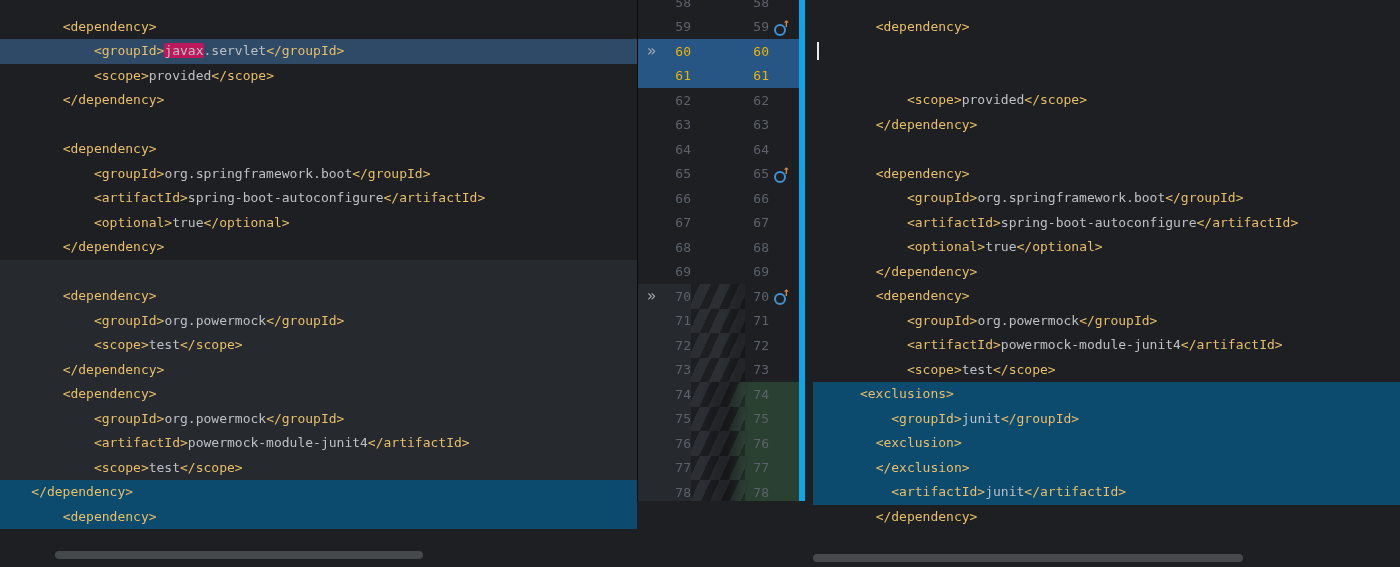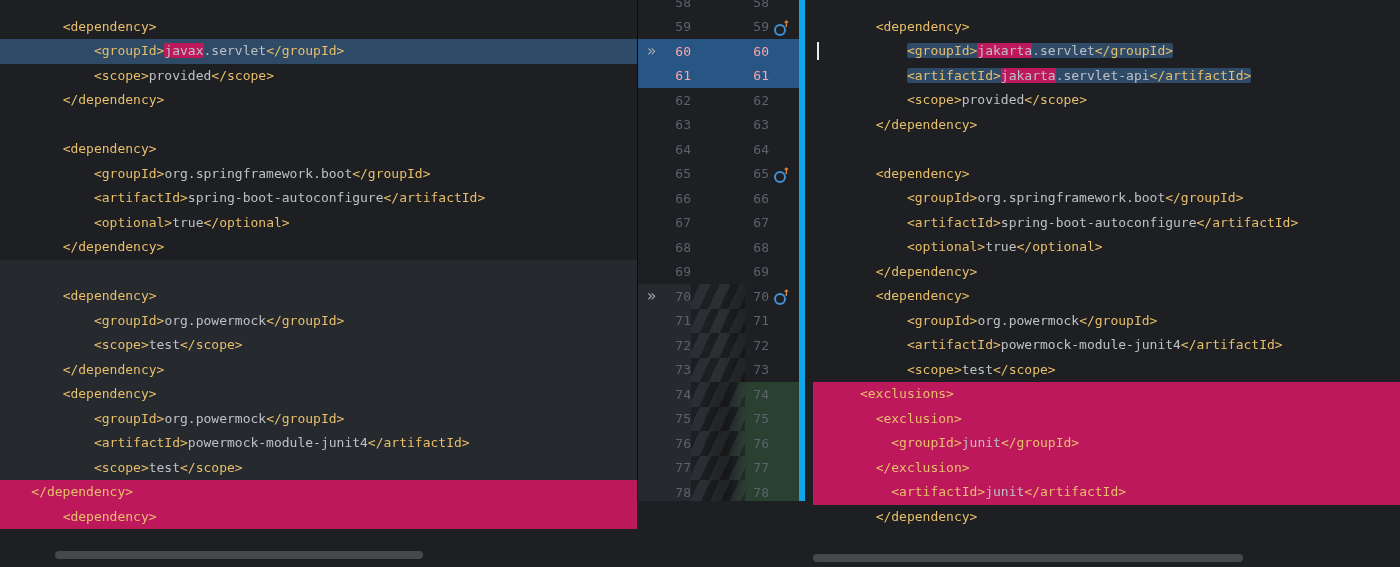--- a/index.html
+++ b/index.html
@@ -11,32 +11,32 @@
   #rightPane .col{padding-left:8px}
   #gutter{width:161px;flex:none;height:501px;overflow:hidden;cursor:default;
           border-left:1px solid #0b0c0e;border-right:6px solid #0ea5e9;background:#1e1f22}
   .col{margin-top:-10px}
   .ln{height:24.5px;line-height:24.5px;white-space:pre;position:relative;color:#bdc0c5}
   .tag{color:#e8bf6a}
   .txt{color:#bdc0c5}
   .hl{background:#be185d;border-radius:2px}
   .mod{background:#2e4a66}
   .del{background:#26292e}
-  .add{background:#be185d}
+  .add{background:#0c4a6e}
   .textbg{background:#2e4a66;border-radius:2px}
   .caret{position:absolute;left:4px;top:3px;width:2px;height:18px;background:#e9ebee;z-index:2}
   .g-row{height:24.5px;display:flex;align-items:center}
   .g-chev{width:27px;text-align:center;color:#aab0b6;font-size:15px;line-height:24.5px;cursor:pointer}
   .g-ln{text-align:right;color:#5b626c}
   .g-l{width:26px}
   .g-map{width:54px;height:24.5px}
   .g-r{width:24px}
   .g-ico{width:28px;position:relative;height:24.5px}
   .mblue{background:#275584}
-  .mblue .g-ln{color:#fca5a5}
+  .mblue .g-ln{color:#eab308}
   .mgray{background:linear-gradient(100deg,#26292e 0 52%,#1e1f22 62%)}
   .mmix{background:linear-gradient(100deg,#26292e 0 40%,#1e1f22 50% 56%,#2a4132 68%)}
   .mgrn{background:linear-gradient(100deg,#2a4132 0 52%,#1e1f22 62%)}
   .stripe{background:repeating-linear-gradient(115deg,rgba(0,0,0,.25) 0 8px,rgba(255,255,255,.025) 8px 18px)}
   .marker{position:absolute;left:5px;top:5px;width:16px;height:15px;cursor:pointer}
   .marker .ring{position:absolute;left:0;top:4px;width:8px;height:8px;border:2px solid #4090d4;border-radius:50%}
   .marker .arr{position:absolute;right:0;top:-4px;color:#d3884a;font-size:12px;font-weight:bold;line-height:14px}
   .hscroll{position:absolute;height:8px;border-radius:4px;background:#686b70;opacity:.55;z-index:5;cursor:pointer}
   #scrollL{left:55px;top:551px;width:368px}
   #scrollR{left:8px;top:554px;width:430px}
@@ -256,37 +256,37 @@
           <span class="g-map stripe"></span>
           <span class="g-ln g-r">81</span>
           <span class="g-ico"></span>
         </div>
       </div>
   </div>
   <div class="pane" id="rightPane">
     <div class="col" id="rightCol">
         <div class="ln "></div>
         <div class="ln "><span class="txt">        </span><span class="tag">&lt;dependency&gt;</span></div>
-        <div class="ln "><span class="caret"></span><span class="txt">            </span><span class="textbg"><span class="tag">&lt;groupId&gt;</span><span class="txt hl">jakarta</span><span class="txt">.servlet</span><span class="tag">&lt;/groupId&gt;</span></span></div>
-        <div class="ln "><span class="txt">            </span><span class="textbg"><span class="tag">&lt;artifactId&gt;</span><span class="txt hl">jakarta</span><span class="txt">.servlet-api</span><span class="tag">&lt;/artifactId&gt;</span></span></div>
+        <div class="ln "><span class="caret"></span><span class="txt">            </span></div>
+        <div class="ln "><span class="txt">            </span></div>
         <div class="ln "><span class="txt">            </span><span class="tag">&lt;scope&gt;</span><span class="txt">provided</span><span class="tag">&lt;/scope&gt;</span></div>
         <div class="ln "><span class="txt">        </span><span class="tag">&lt;/dependency&gt;</span></div>
         <div class="ln "></div>
         <div class="ln "><span class="txt">        </span><span class="tag">&lt;dependency&gt;</span></div>
         <div class="ln "><span class="txt">            </span><span class="tag">&lt;groupId&gt;</span><span class="txt">org.springframework.boot</span><span class="tag">&lt;/groupId&gt;</span></div>
         <div class="ln "><span class="txt">            </span><span class="tag">&lt;artifactId&gt;</span><span class="txt">spring-boot-autoconfigure</span><span class="tag">&lt;/artifactId&gt;</span></div>
         <div class="ln "><span class="txt">            </span><span class="tag">&lt;optional&gt;</span><span class="txt">true</span><span class="tag">&lt;/optional&gt;</span></div>
         <div class="ln "><span class="txt">        </span><span class="tag">&lt;/dependency&gt;</span></div>
         <div class="ln "><span class="txt">        </span><span class="tag">&lt;dependency&gt;</span></div>
         <div class="ln "><span class="txt">            </span><span class="tag">&lt;groupId&gt;</span><span class="txt">org.powermock</span><span class="tag">&lt;/groupId&gt;</span></div>
         <div class="ln "><span class="txt">            </span><span class="tag">&lt;artifactId&gt;</span><span class="txt">powermock-module-junit4</span><span class="tag">&lt;/artifactId&gt;</span></div>
         <div class="ln "><span class="txt">            </span><span class="tag">&lt;scope&gt;</span><span class="txt">test</span><span class="tag">&lt;/scope&gt;</span></div>
         <div class="ln add"><span class="txt">      </span><span class="tag">&lt;exclusions&gt;</span></div>
+        <div class="ln add"><span class="txt">          </span><span class="tag">&lt;groupId&gt;</span><span class="txt">junit</span><span class="tag">&lt;/groupId&gt;</span></div>
         <div class="ln add"><span class="txt">        </span><span class="tag">&lt;exclusion&gt;</span></div>
-        <div class="ln add"><span class="txt">          </span><span class="tag">&lt;groupId&gt;</span><span class="txt">junit</span><span class="tag">&lt;/groupId&gt;</span></div>
         <div class="ln add"><span class="txt">        </span><span class="tag">&lt;/exclusion&gt;</span></div>
         <div class="ln add"><span class="txt">          </span><span class="tag">&lt;artifactId&gt;</span><span class="txt">junit</span><span class="tag">&lt;/artifactId&gt;</span></div>
         <div class="ln "><span class="txt">        </span><span class="tag">&lt;/dependency&gt;</span></div>
         <div class="ln "></div>
       </div>
     <div class="hscroll" id="scrollR"></div>
   </div>
 </div>
 
 </body></html>

